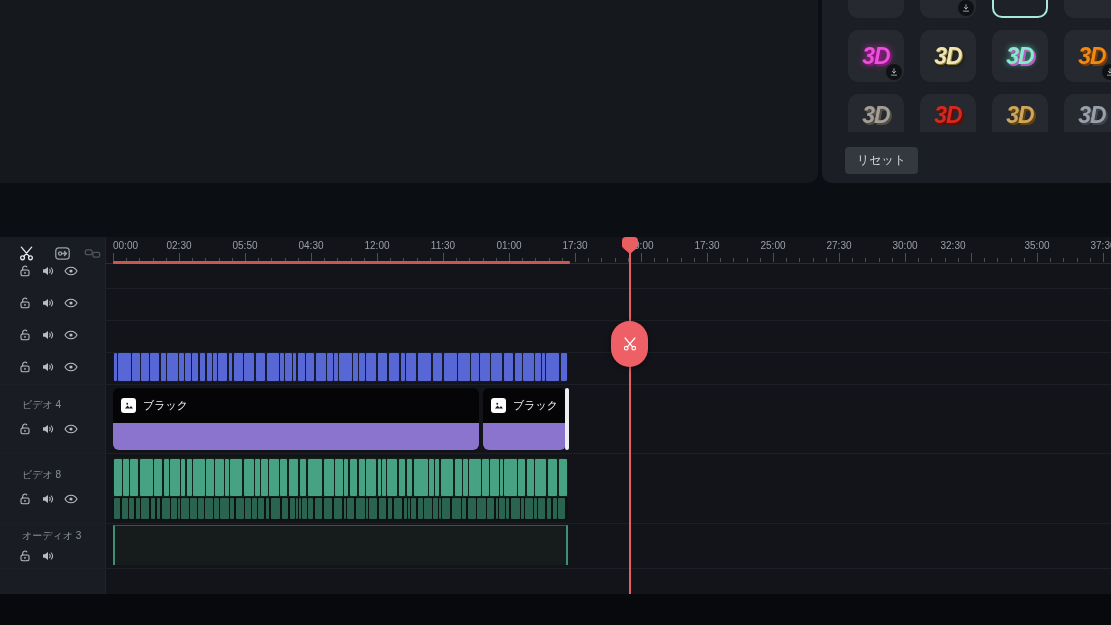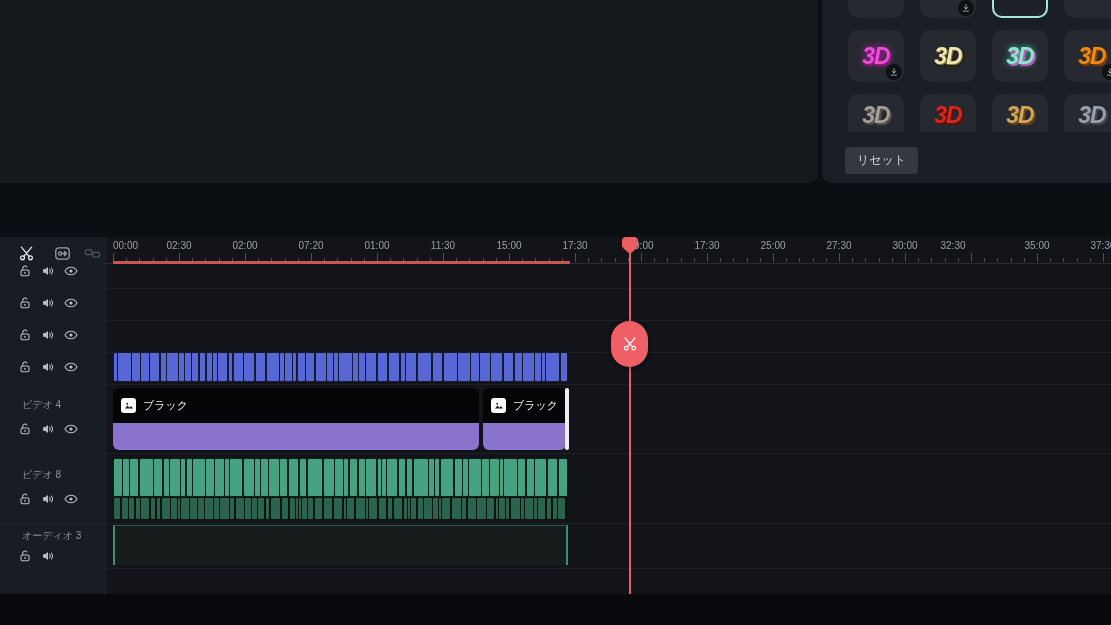--- a/index.html
+++ b/index.html
@@ -447,25 +447,25 @@
       <div class="tl-tool dimmed" style="left: 80px;">
         <svg viewBox="0 0 24 24" fill="none" stroke="currentColor" stroke-width="1.6" stroke-linecap="round" stroke-linejoin="round">
           <rect x="3" y="7.5" width="8.5" height="6" rx="2"></rect>
           <rect x="12.5" y="10.5" width="8.5" height="6" rx="2"></rect>
         </svg>
       </div>
     </div>
   <div id="ruler">
       <span class="ruler-label" style="left: 113px;">00:00</span>
       <span class="ruler-label" style="left: 179px; transform: translateX(-50%);">02:30</span>
-      <span class="ruler-label" style="left: 245px; transform: translateX(-50%);">02:00</span>
-      <span class="ruler-label" style="left: 311px; transform: translateX(-50%);">07:20</span>
-      <span class="ruler-label" style="left: 377px; transform: translateX(-50%);">01:00</span>
+      <span class="ruler-label" style="left: 245px; transform: translateX(-50%);">05:50</span>
+      <span class="ruler-label" style="left: 311px; transform: translateX(-50%);">04:30</span>
+      <span class="ruler-label" style="left: 377px; transform: translateX(-50%);">12:00</span>
       <span class="ruler-label" style="left: 443px; transform: translateX(-50%);">11:30</span>
-      <span class="ruler-label" style="left: 509px; transform: translateX(-50%);">15:00</span>
+      <span class="ruler-label" style="left: 509px; transform: translateX(-50%);">01:00</span>
       <span class="ruler-label" style="left: 575px; transform: translateX(-50%);">17:30</span>
       <span class="ruler-label" style="left: 641px; transform: translateX(-50%);">20:00</span>
       <span class="ruler-label" style="left: 707px; transform: translateX(-50%);">17:30</span>
       <span class="ruler-label" style="left: 773px; transform: translateX(-50%);">25:00</span>
       <span class="ruler-label" style="left: 839px; transform: translateX(-50%);">27:30</span>
       <span class="ruler-label" style="left: 905px; transform: translateX(-50%);">30:00</span>
       <span class="ruler-label" style="left: 953px; transform: translateX(-50%);">32:30</span>
       <span class="ruler-label" style="left: 1037px; transform: translateX(-50%);">35:00</span>
       <span class="ruler-label" style="left: 1103px; transform: translateX(-50%);">37:30</span>
       <div class="tick" style="left: 113px; top: 253px; height: 9px;"></div>

